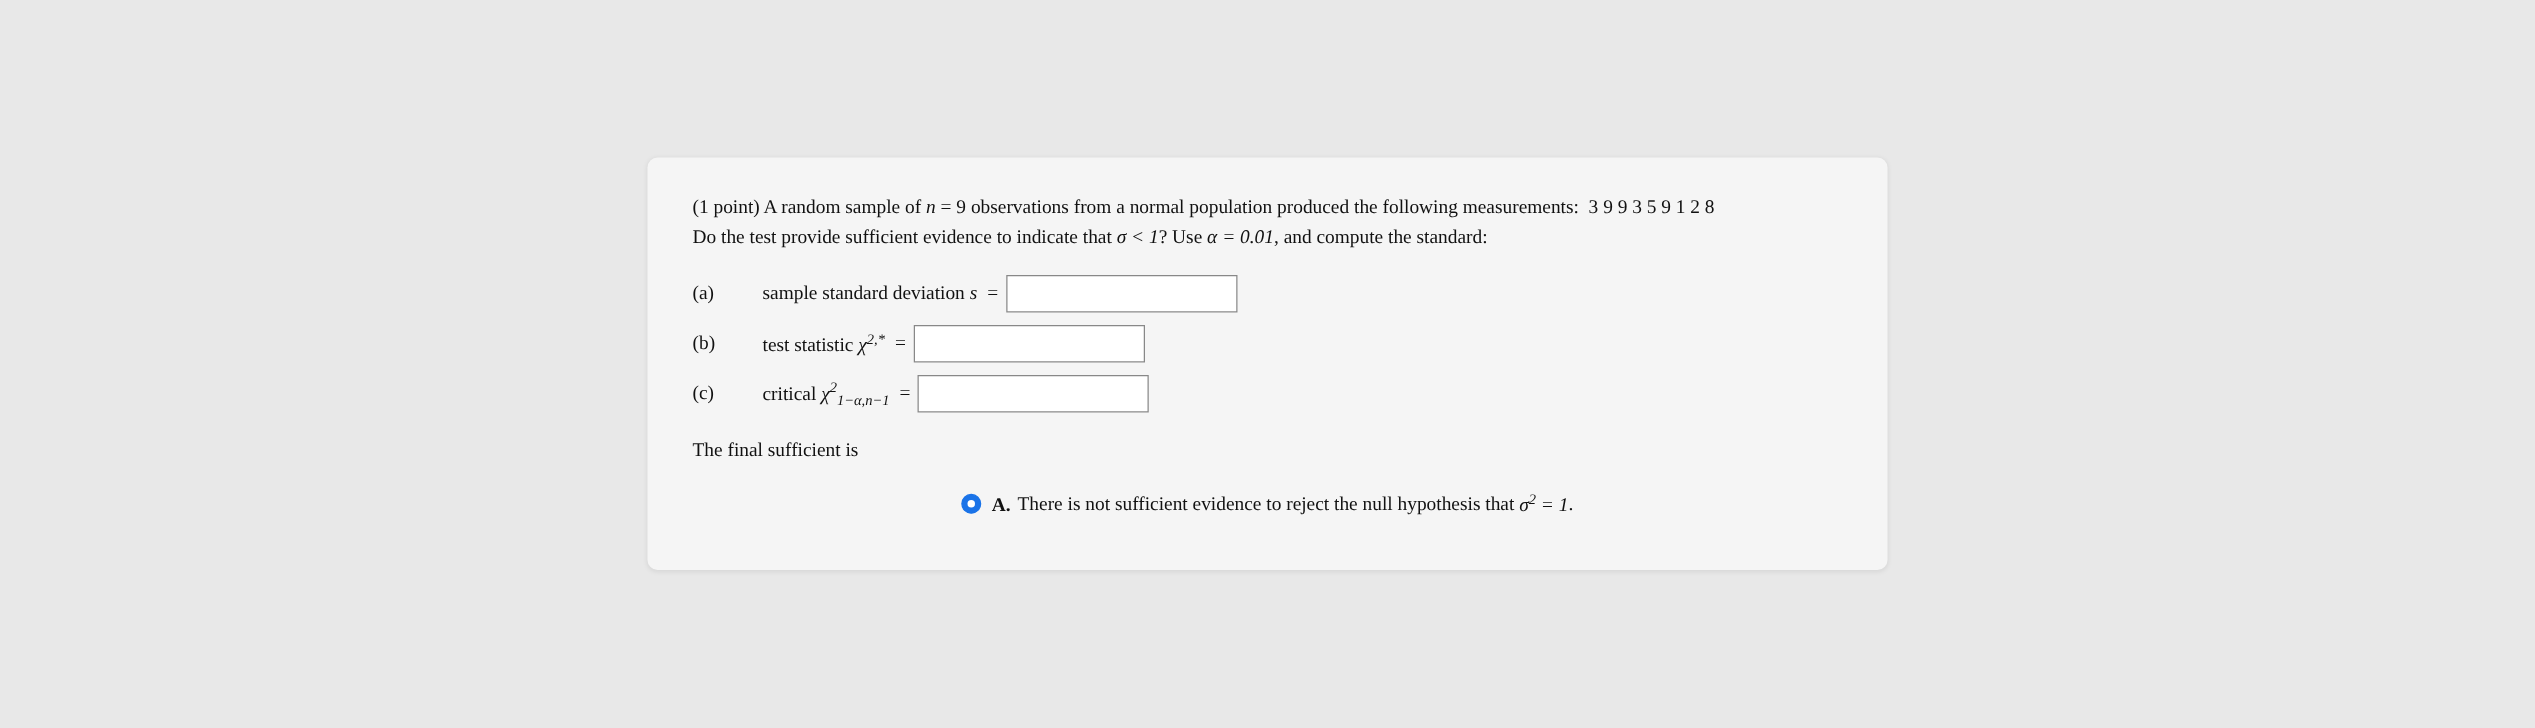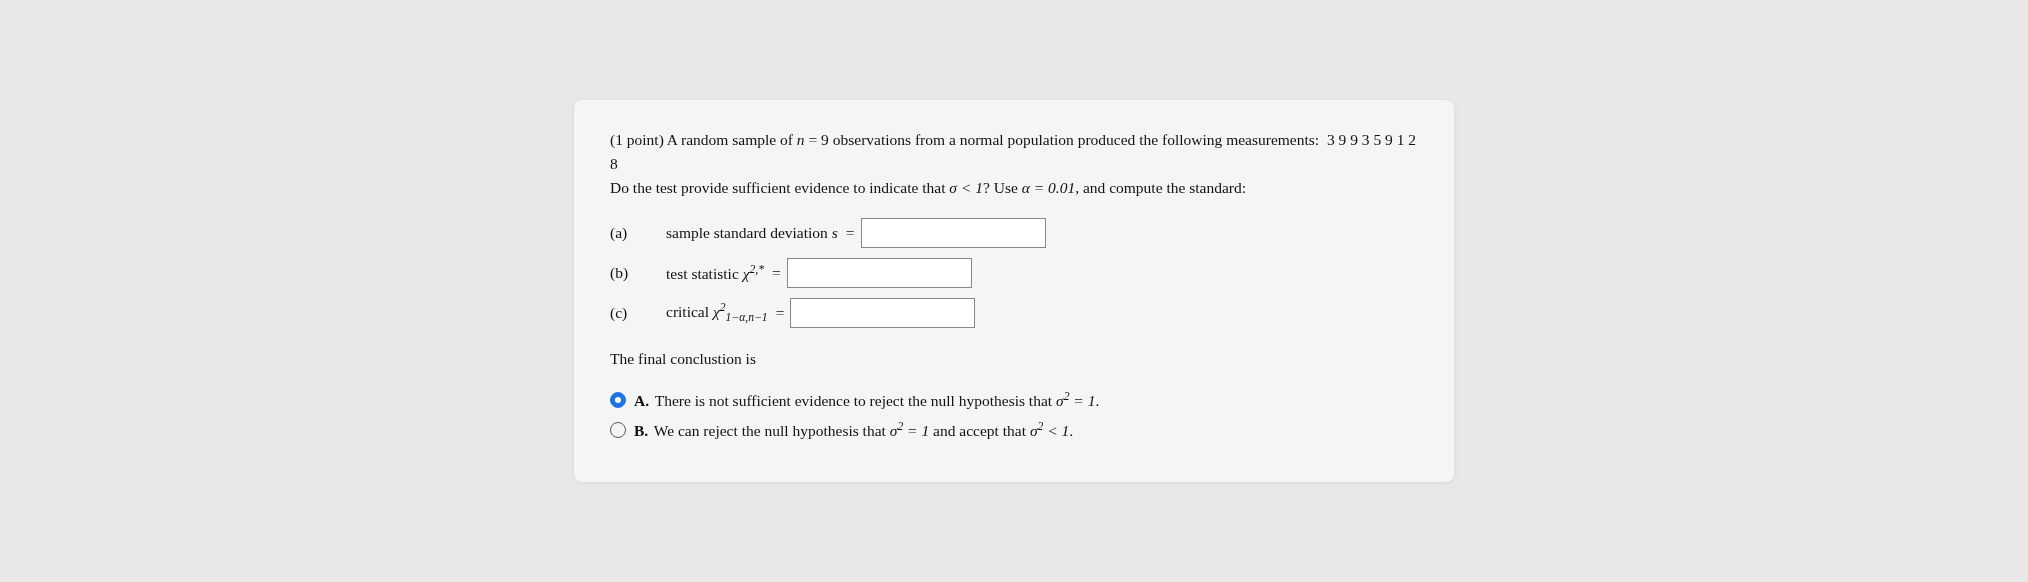--- a/index.html
+++ b/index.html
@@ -15,21 +15,21 @@
       align-items: center;
       min-height: 100vh;
       font-family: "Times New Roman", Times, serif;
       font-size: 16px;
     }
 
     .card {
       background-color: #f5f5f5;
       border-radius: 8px;
       padding: 28px 36px 32px 36px;
-      width: 880px;
+      width: 992px;
       min-height: 300px;
       box-shadow: 0 1px 4px rgba(0,0,0,0.08);
     }
 
     .intro-text {
       font-size: 15.5px;
       line-height: 1.55;
       color: #111;
       margin-bottom: 18px;
     }
@@ -80,20 +80,21 @@
     .answer-options {
       margin-top: 10px;
     }
 
     .option-row {
       display: flex;
       align-items: center;
       margin-bottom: 10px;
       font-size: 15.5px;
       color: #111;
+      justify-content: center;
     }
 
     .radio-circle {
       width: 16px;
       height: 16px;
       border-radius: 50%;
       border: 1.5px solid #555;
       margin-right: 8px;
       display: inline-flex;
       align-items: center;
@@ -167,34 +168,27 @@
 
   <div class="part-row">
     <span class="part-label">(c)</span>
     <span class="part-text">
       <span>critical</span>&nbsp;<span class="chi-symbol"><em>χ</em><sup>2</sup><sub>1−α,n−1</sub></span>
     </span>
     <span class="equals-sign">=</span>
     <input type="text" class="answer-box" aria-label="critical value answer" style="">
   </div>
 
-  <div class="final-conclusion">The final conclustion is</div>
+  <div class="final-conclusion">The final sufficient is</div>
 
   <div class="answer-options">
 
     <div class="option-row">
       <span class="radio-circle selected"></span>
       <span>
         <span class="bold-letter">A.</span>
         <span> There is not sufficient evidence to reject the null hypothesis that </span><span class="math-inline"><em>σ</em><sup>2</sup> = 1</span><span>.</span>
       </span>
     </div>
 
-    <div class="option-row">
-      <span class="radio-circle"></span>
-      <span>
-        <span class="bold-letter">B.</span>
-        <span> We can reject the null hypothesis that </span><span class="math-inline"><em>σ</em><sup>2</sup> = 1</span><span> and accept that </span><span class="math-inline"><em>σ</em><sup>2</sup> &lt; 1</span><span>.</span>
-      </span>
-    </div>
 
   </div>
 </div>
 
 </body></html>

